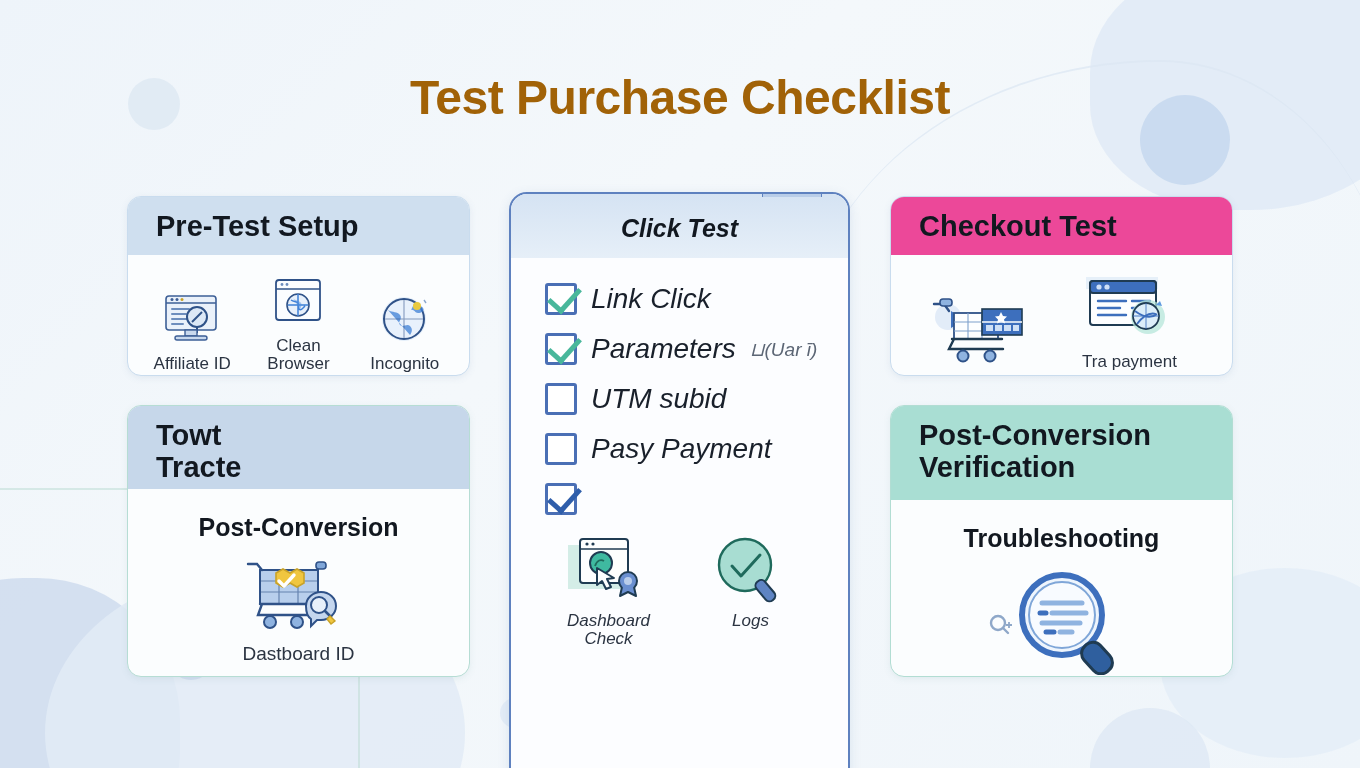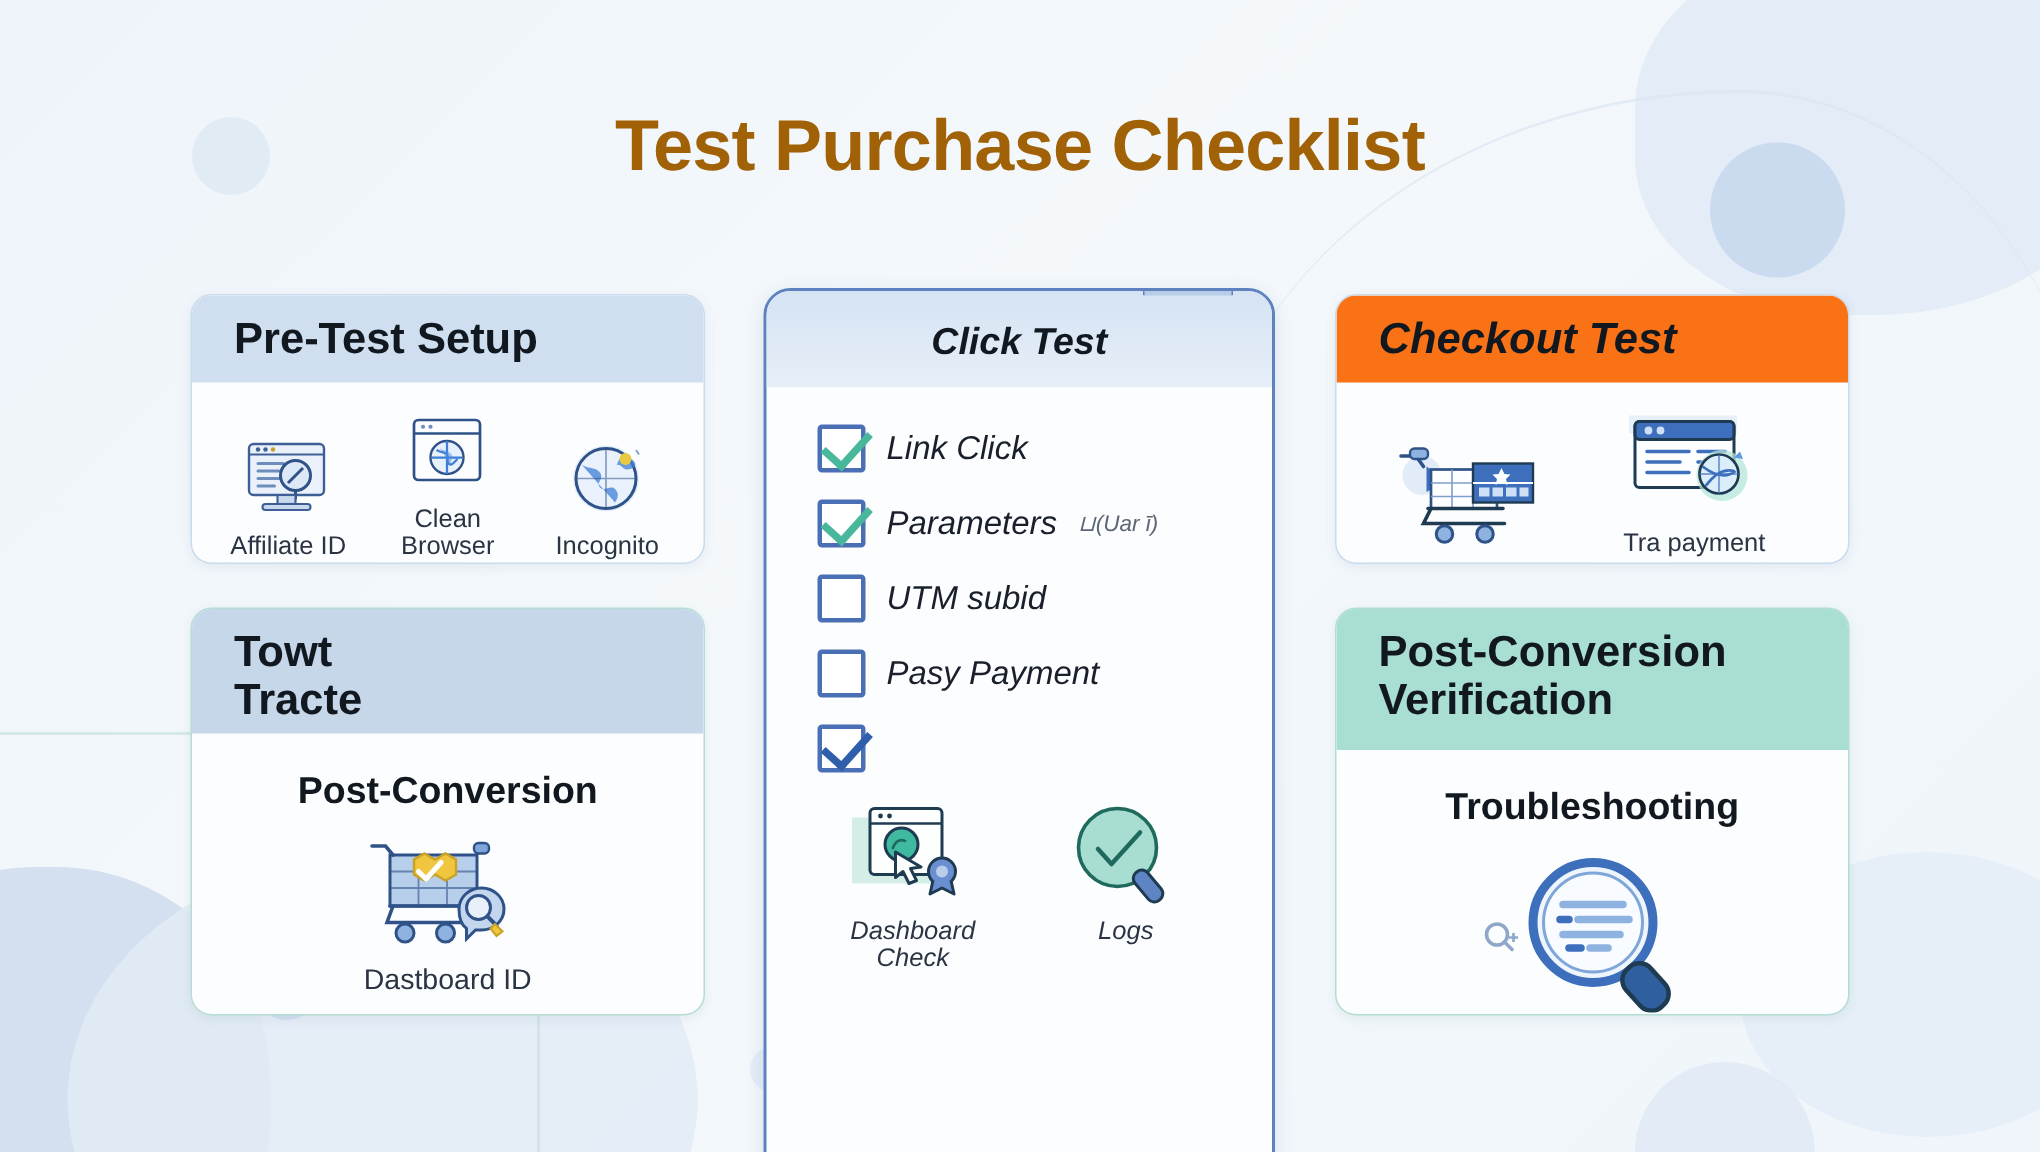--- a/index.html
+++ b/index.html
@@ -102,21 +102,21 @@
     width: 60px; height: 9px; border-radius: 4px 4px 0 0;
     background: #b9cde8; border: 1px solid #5e81bf; border-bottom: none;
   }
 
   
   .card-checkout {
     left: 890px; top: 196px; width: 343px; height: 180px;
     border: 1px solid #c9dcee;
     box-shadow: 0 2px 7px rgba(90,120,160,.10);
   }
-  .card-checkout .card-head { background: #f97316; font-style: italic; }
+  .card-checkout .card-head { background: #ec4899; }
 
   
   .card-postconv {
     left: 890px; top: 405px; width: 343px; height: 272px;
     border: 1px solid #b2ddd3;
     box-shadow: 0 2px 7px rgba(90,140,140,.10);
   }
   .card-postconv .card-head { background: #a9ded3; padding-bottom: 16px; }
 
   
@@ -135,22 +135,22 @@
     width: 32px; height: 32px; border: 3px solid #4a6fb5; border-radius: 3px;
     background: #fff; position: relative; flex: 0 0 auto;
   }
   .cbox.checked::after {
     content: ""; position: absolute;
     left: 7px; top: -5px; width: 14px; height: 26px;
     border: solid #49b79b; border-width: 0 5px 5px 0;
     transform: rotate(42deg);
   }
   .cbox.checked.blue::after { border-color: #2f5eaa; }
-  .check-label { font-size: 22px; color: #19202b; white-space: nowrap; }
-  .check-sub { color: #5c6675; font-size: 15px; }
+  .check-label { font-size: 28px; color: #19202b; white-space: nowrap; }
+  .check-sub { color: #5c6675; font-size: 19px; }
 
   .center-icons { display: flex; justify-content: center; gap: 42px; margin-top: 10px; }
 
   svg { display: block; }
 </style>
 </head>
 <body>
 
 <div class="bg">
   <div class="blob b1"></div>

